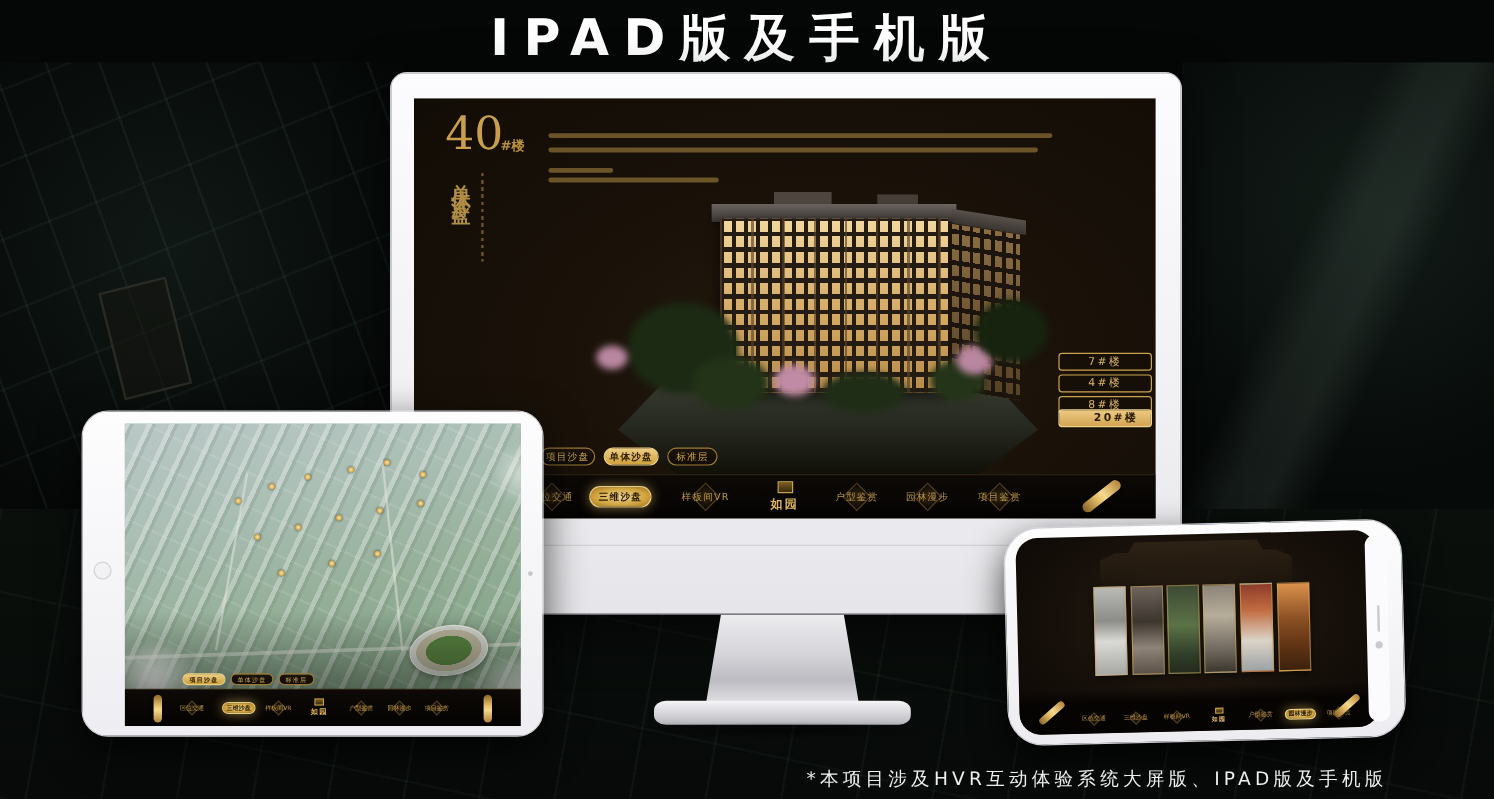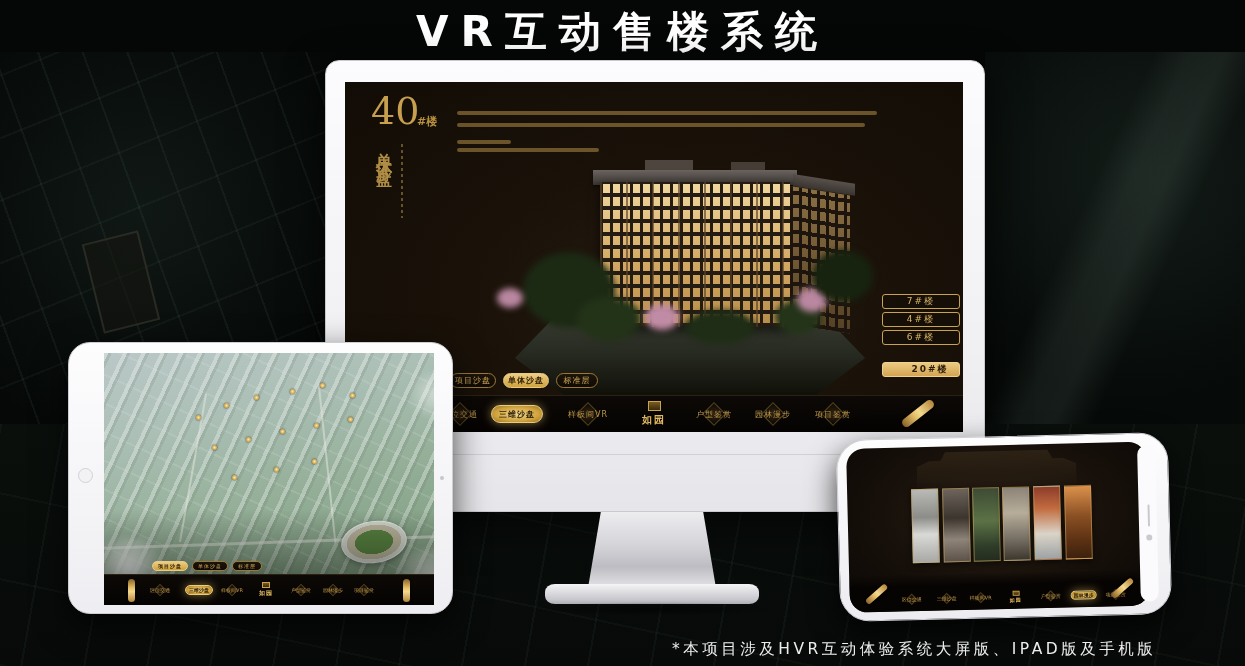--- a/index.html
+++ b/index.html
@@ -178,21 +178,21 @@
 </head>
 <body>
 
 <div id="stage">
 
   <div class="bg-tl"></div>
   <div class="bg-right"></div>
   <div class="bg-bottom"></div>
   <div class="bg-frame"></div>
 
-  <div class="main-title">VR互动售楼系统</div>
+  <div class="main-title">IPAD版及手机版</div>
 
   <div class="monitor">
     <div class="monitor-frame"></div>
     <div class="monitor-chinline"></div>
     <div class="monitor-stand"></div>
     <div class="monitor-base"></div>
     <div class="monitor-shadow"></div>
 
     <div class="m-screen">
 
@@ -218,22 +218,22 @@
       <div class="blob" style="left:232px; top:215px; width:64px; height:44px; background:#233318;"></div>
       <div class="blob" style="left:300px; top:222px; width:34px; height:26px; background:#c08ba4;"></div>
       <div class="blob" style="left:340px; top:228px; width:70px; height:34px; background:#1f2d16;"></div>
       <div class="blob" style="left:430px; top:218px; width:46px; height:34px; background:#243419;"></div>
       <div class="blob" style="left:452px; top:206px; width:30px; height:24px; background:#b987a0;"></div>
       <div class="blob" style="left:468px; top:168px; width:60px; height:52px; background:#17230f;"></div>
       <div class="blob" style="left:152px; top:206px; width:26px; height:20px; background:#b987a0;"></div>
 
       <div class="floor-btn" style="top:212px;">7#楼</div>
       <div class="floor-btn" style="top:230px;">4#楼</div>
-      <div class="floor-btn" style="top:248px;">6#楼</div>
-      <div class="floor-btn on" style="top:280px;padding-left:18px;">20#楼</div>
+      <div class="floor-btn" style="top:248px;">8#楼</div>
+      <div class="floor-btn on" style="top:259px;padding-left:18px;">20#楼</div>
 
       <div class="pill-tab" style="left:105px; top:291px; width:46px;">项目沙盘</div>
       <div class="pill-tab on" style="left:158px; top:291px; width:46px;">单体沙盘</div>
       <div class="pill-tab" style="left:211px; top:291px; width:42px;">标准层</div>
 
       <div class="navbar m-navbar">
         <div class="nav-item lg" style="left:115px;">
           <i class="dmd"></i>
           <span>区位交通</span>
           </div>

